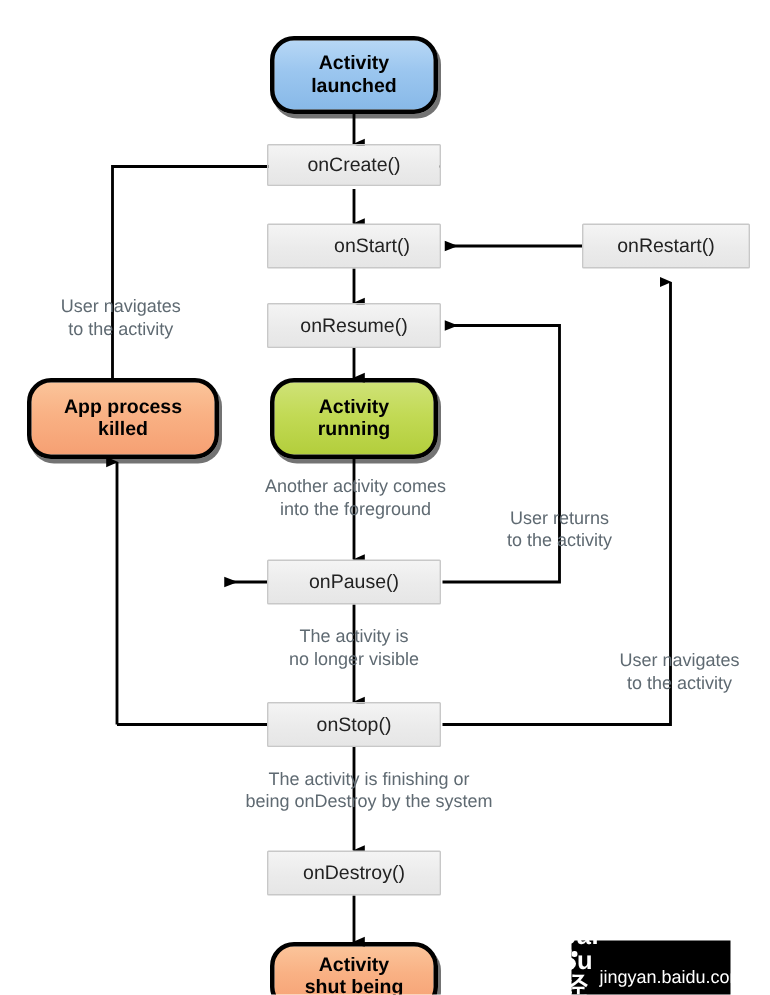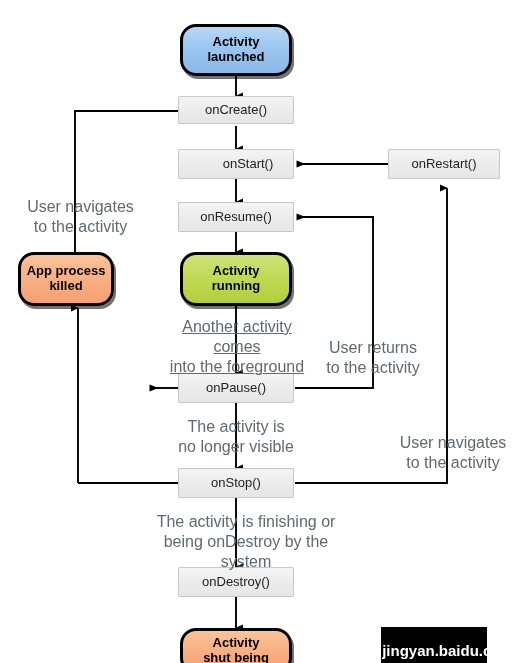--- a/index.html
+++ b/index.html
@@ -54,21 +54,21 @@
   }
   .terminal.green {
     background: linear-gradient(to bottom, #cfe277 0%, #c2da55 45%, #b3ce3c 100%);
   }
   .terminal.orange {
     background: linear-gradient(to bottom, #fbc49a 0%, #f9b184 45%, #f6a073 100%);
   }
   .edge-label {
     position: absolute;
     color: #5f6a72;
-    font-size: 16px;
+    font-size: 12px;
     text-align: center;
     line-height: 1.25;
     white-space: pre-line;
   }
   .watermark {
     position: absolute;
     background: #000000;
     display: flex;
     flex-direction: row;
     align-items: center;
@@ -76,22 +76,22 @@
   }
   .wm-top {
     color: #ffffff;
     font-size: 17px;
     font-weight: bold;
     letter-spacing: 0.5px;
     line-height: 1;
   }
   .wm-bottom {
     color: #ffffff;
-    font-size: 15px;
-    font-weight: bold;
+    font-size: 12px;
+    font-weight: normal;
     line-height: 1;
     margin-top: 3px;
   }
   .wm-paw {
     display: inline-block;
     position: relative;
     width: 20px; height: 15px;
     vertical-align: -2px;
   }
   .wm-paw i {
@@ -191,38 +191,38 @@
   </div>
 
   <div class="node callback" style="left:178px; top:551px; width:116px; height:30px;">
     <span>onDestroy()</span>
   </div>
 
   <div class="node callback" style="left:388px; top:133px; width:112px; height:30px;">
     <span>onRestart()</span>
   </div>
 
-  <div class="node terminal orange" style="left:18px; top:236px; width:96px; height:54px;">
+  <div class="node terminal orange" style="left:18px; top:236px; width:128px; height:54px;">
     <div>
       <div>App process</div>
       <div>killed</div>
     </div>
   </div>
 
   <div class="node terminal orange" style="left:180px; top:612px; width:112px; height:46px;">
     <div>
       <div>Activity</div>
       <div>shut being</div>
     </div>
   </div>
 
   <div class="edge-label" style="left:8px; top:181px; width:145px;">User navigates
 to the activity</div>
 
-  <div class="edge-label" style="left:158px; top:301px; width:158px;text-decoration:underline;">Another activity comes
+  <div class="edge-label" style="left:158px; top:301px; width:158px;">Another activity comes
 into the foreground</div>
 
 
   <div class="edge-label" style="left:325px; top:322px; width:96px;">User returns
 to the activity</div>
 
   <div class="edge-label" style="left:170px; top:401px; width:132px;">The activity is
 no longer visible</div>
 
   <div class="edge-label" style="left:398px; top:417px; width:110px;">User navigates

